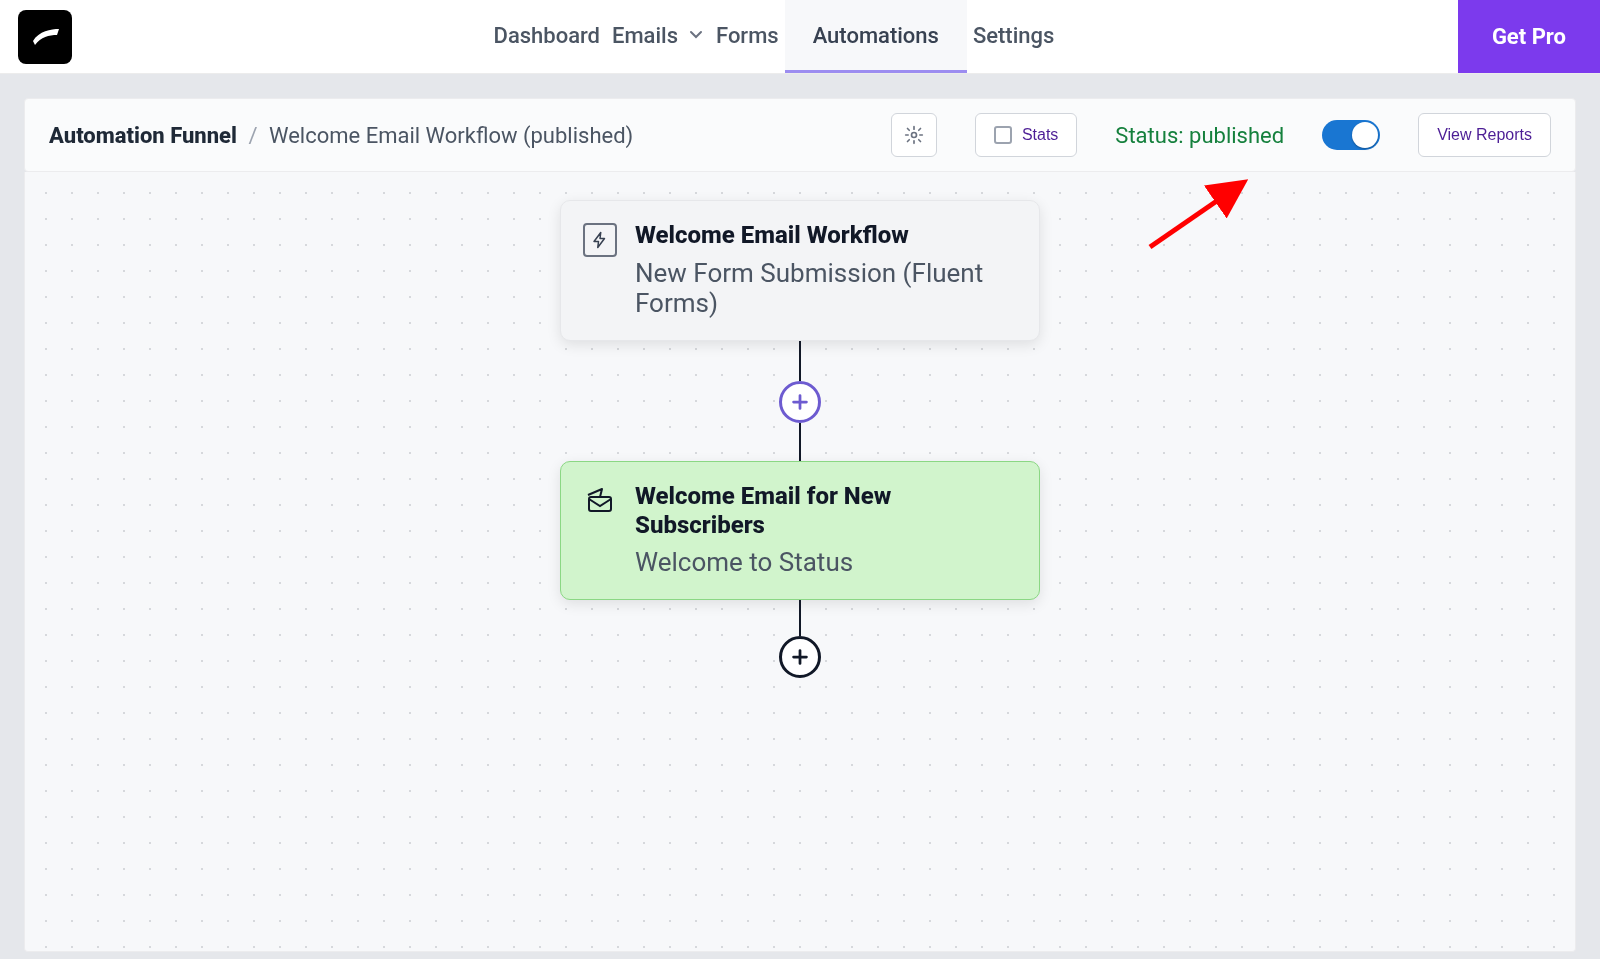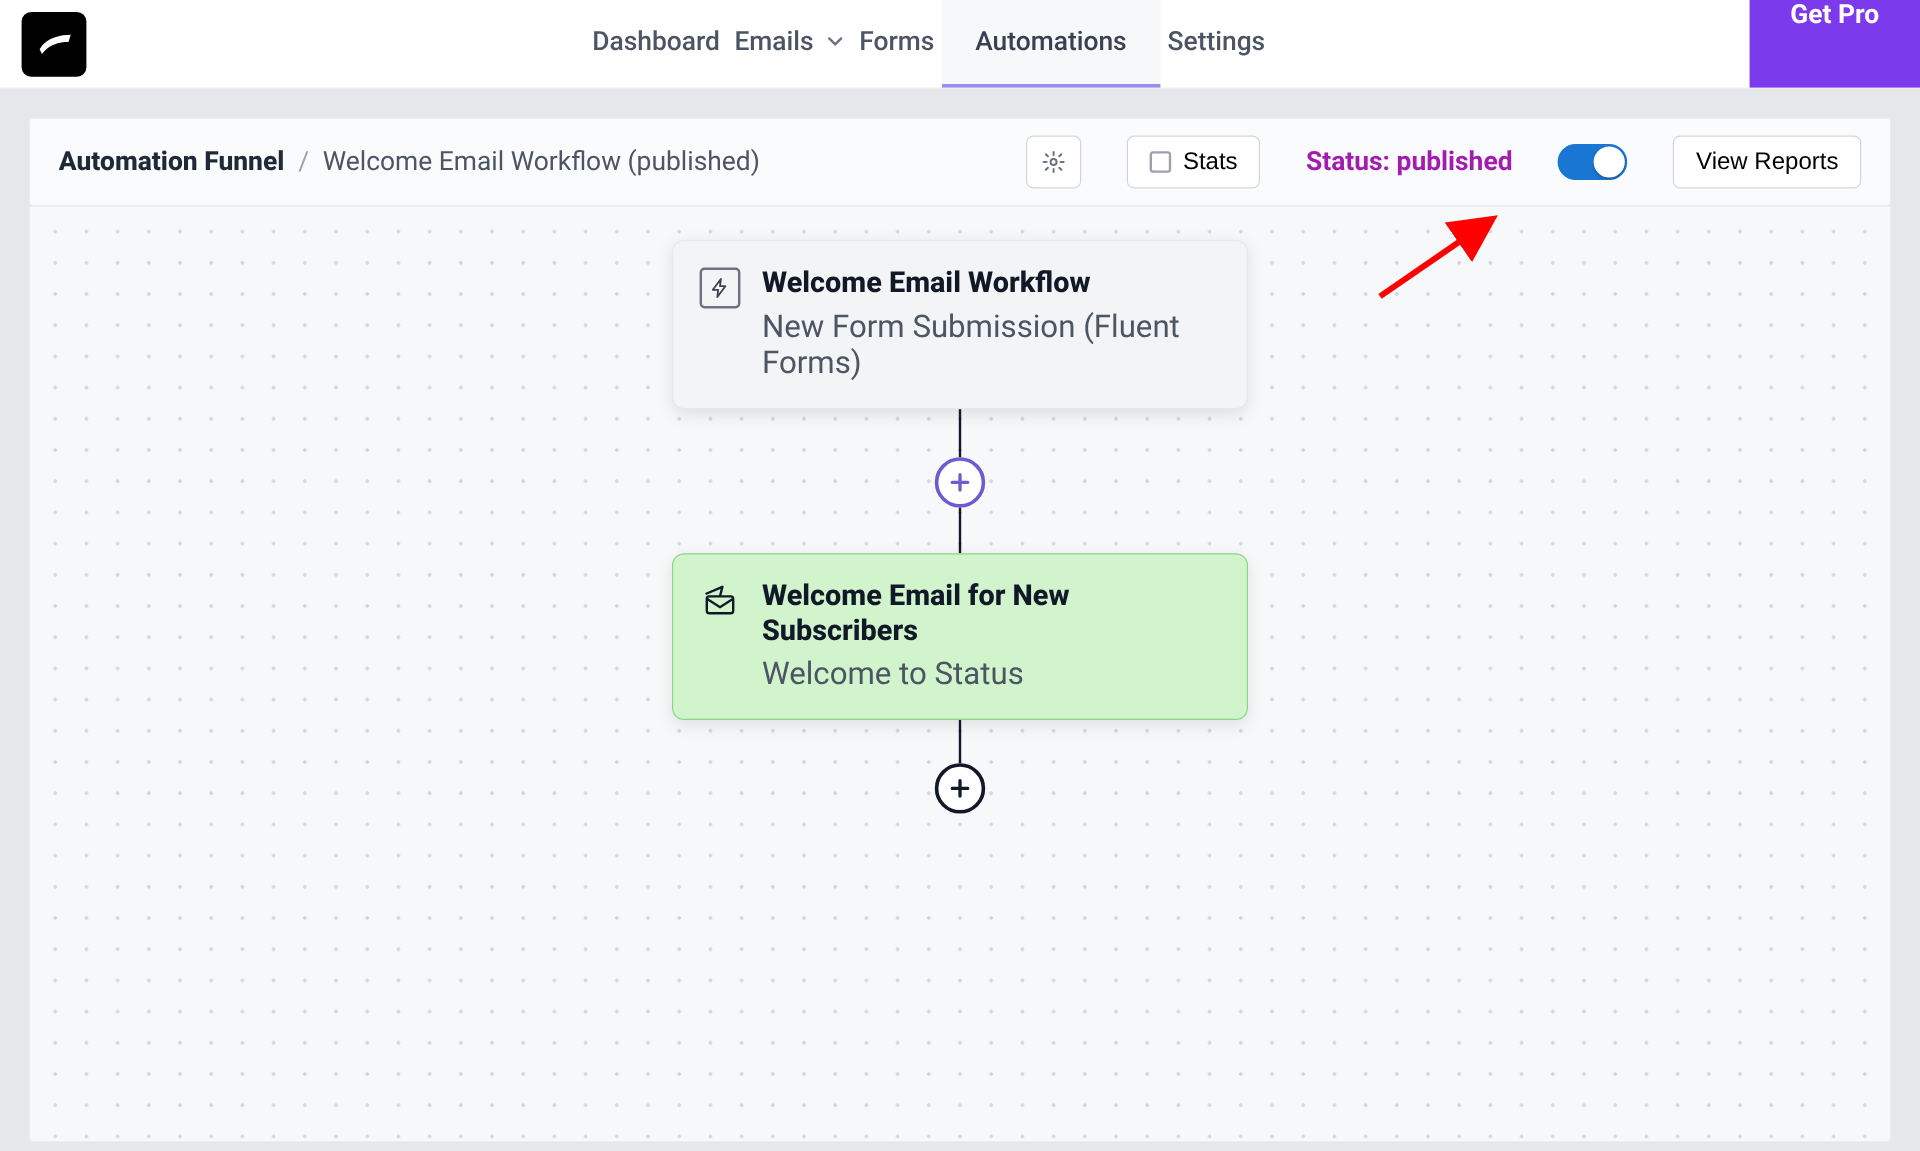--- a/index.html
+++ b/index.html
@@ -33,45 +33,45 @@
     width:54px;height:54px;border-radius:8px;background:#000;display:flex;align-items:center;justify-content:center;
   }
   .nav{flex:1;display:flex;align-items:stretch;justify-content:center;}
   .nav-item{
     display:flex;align-items:center;gap:10px;color:var(--nav);font-size:22px;font-weight:500;cursor:pointer;
     border-bottom:3px solid transparent;padding:0 6px;
   }
   .nav-item.active{background:#f7f8fa;border-bottom-color:#9c8df0;color:#374151;padding-left:28px;padding-right:28px;}
   .nav-chevron{display:inline-flex;}
   .cta{
-    display:flex;justify-content:center;background:var(--primary-light);color:#fff;
+    display:flex;align-items:center;justify-content:center;background:var(--primary-light);color:#fff;
     font-size:22px;font-weight:700;padding:0 34px;cursor:pointer;
   }
 
   
   .page{
     background:var(--border);min-height:calc(959px - 74px);padding:24px;
   }
   .toolbar{
     background:#fafbfc;border:1px solid #ececee;border-radius:4px;
     display:flex;align-items:center;gap:38px;padding:14px 24px;
     font-size:22px;color:#1f2937;
   }
   .crumb-strong{font-weight:800;}
   .crumb-sep{color:#9ca3af;margin:0 6px;}
   .crumb-title{color:#4b5563;}
   .toolbar-spacer{flex:1;}
   .btn{
     display:inline-flex;align-items:center;gap:10px;
     background:#fff;border:1px solid var(--border-dark);border-radius:6px;
-    height:44px;padding:0 18px;font-size:20px;color:#000000;cursor:pointer;
+    height:44px;padding:0 18px;font-size:16px;color:#4c1d95;cursor:pointer;
   }
   .btn.icon-only{padding:0;width:46px;justify-content:center;}
   .btn .square{width:18px;height:18px;border:2px solid #9ca3af;border-radius:3px;}
-  .status-label{font-size:22px;color:#a21caf;font-weight:700;}
+  .status-label{font-size:22px;color:#15803d;font-weight:400;}
   .toggle{
     position:relative;width:58px;height:30px;border-radius:999px;background:var(--toggle-on);cursor:pointer;
   }
   .toggle .knob{
     position:absolute;top:2px;right:2px;width:26px;height:26px;border-radius:50%;background:#fff;box-shadow:0 1px 2px rgba(0,0,0,.3);
   }
 
   
   .canvas{
     position:relative;background:#f7f8fa;border:1px solid #ececee;border-top:none;border-radius:0 0 4px 4px;

